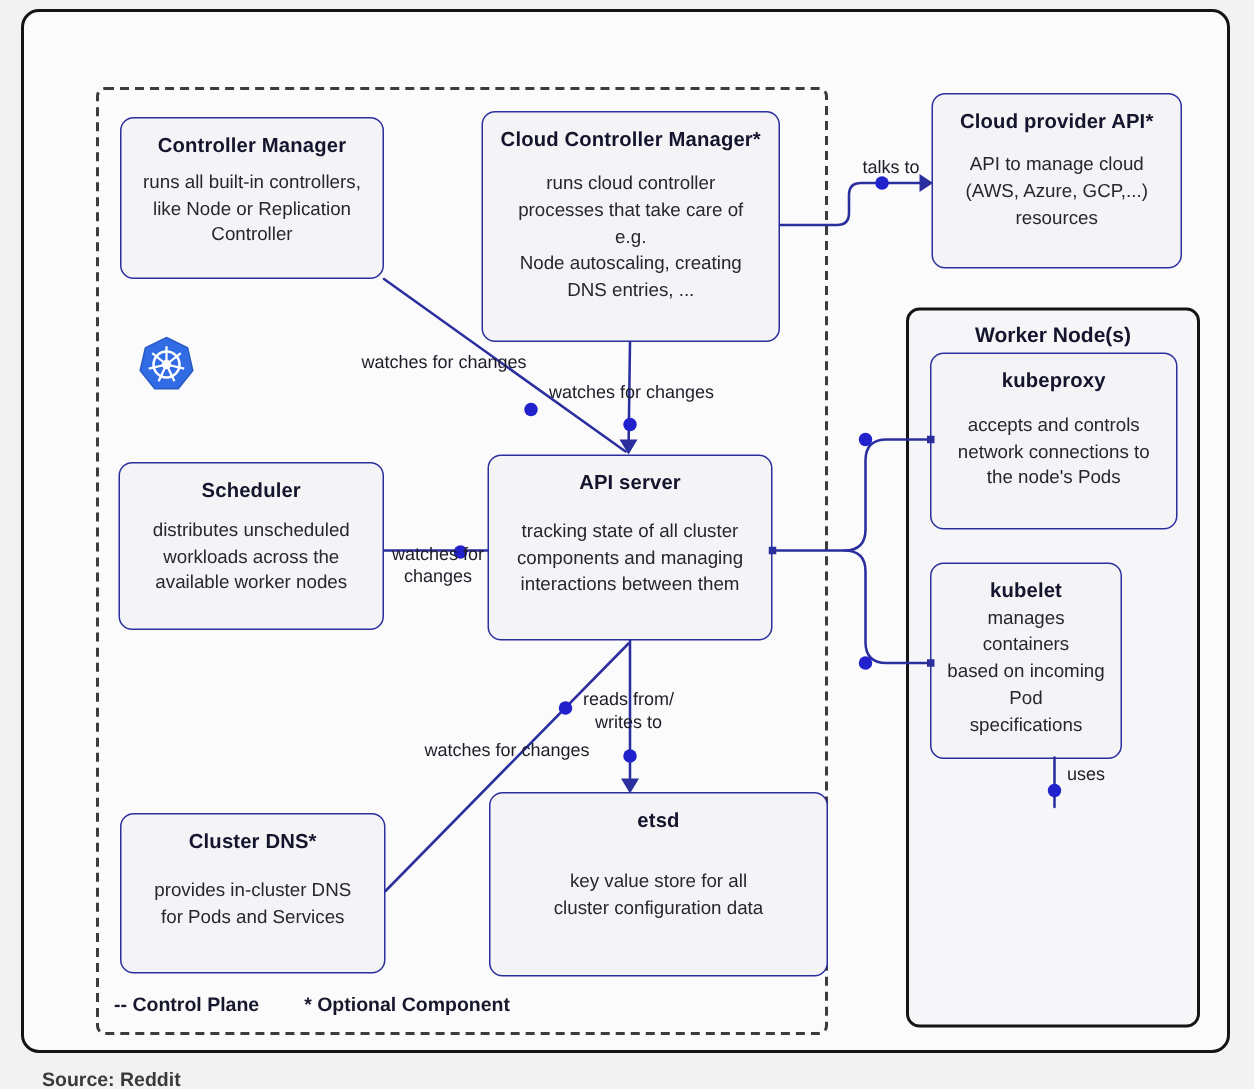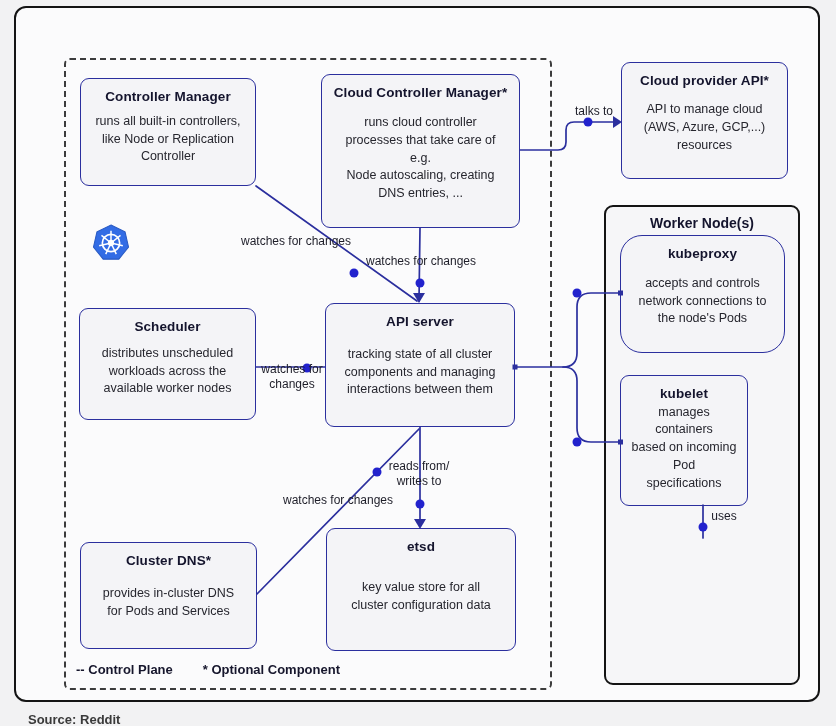--- a/index.html
+++ b/index.html
@@ -49,23 +49,23 @@
   svg.wires{position:absolute;inset:0;z-index:30;pointer-events:none;}
   .k8s-logo{position:absolute;left:92px;top:224px;z-index:12;}
 
   
   #controller-manager   {left:80px; top:78px; width:176px;height:108px;}
   #cloud-controller-manager{left:321px;top:74px; width:199px;height:154px;justify-content:space-between;}
   #cloud-provider-api   {left:621px;top:62px; width:167px;height:117px;}
   #scheduler            {left:79px; top:308px;width:177px;height:112px;}
   #api-server           {left:325px;top:303px;width:190px;height:124px;justify-content:flex-end;}
   #cluster-dns          {left:80px; top:542px;width:177px;height:107px;}
-  #etsd                 {left:326px;top:528px;width:190px;height:123px;}
+  #etsd                 {left:326px;top:528px;width:226px;height:123px;}
   #worker-node          {left:604px;top:205px;width:196px;height:480px;}
-  #kubeproxy            {left:620px;top:235px;width:165px;height:118px;z-index:10;border-radius:22px;}
+  #kubeproxy            {left:620px;top:235px;width:165px;height:118px;z-index:10;}
   #kubelet              {left:620px;top:375px;width:128px;height:131px;z-index:10;}
   #container-runtime    {left:619px;top:539px;width:167px;height:126px;z-index:10;}
 
   
   #lbl-talks-to        {left:594px;top:104px;}
   #lbl-watches-cm      {left:296px;top:234px;}
   #lbl-watches-ccm     {left:421px;top:254px;}
   #lbl-watches-sched   {left:292px;top:349px;margin-top:13px;}
   #lbl-reads-writes    {left:419px;top:459px;}
   #lbl-watches-dns     {left:338px;top:493px;}

